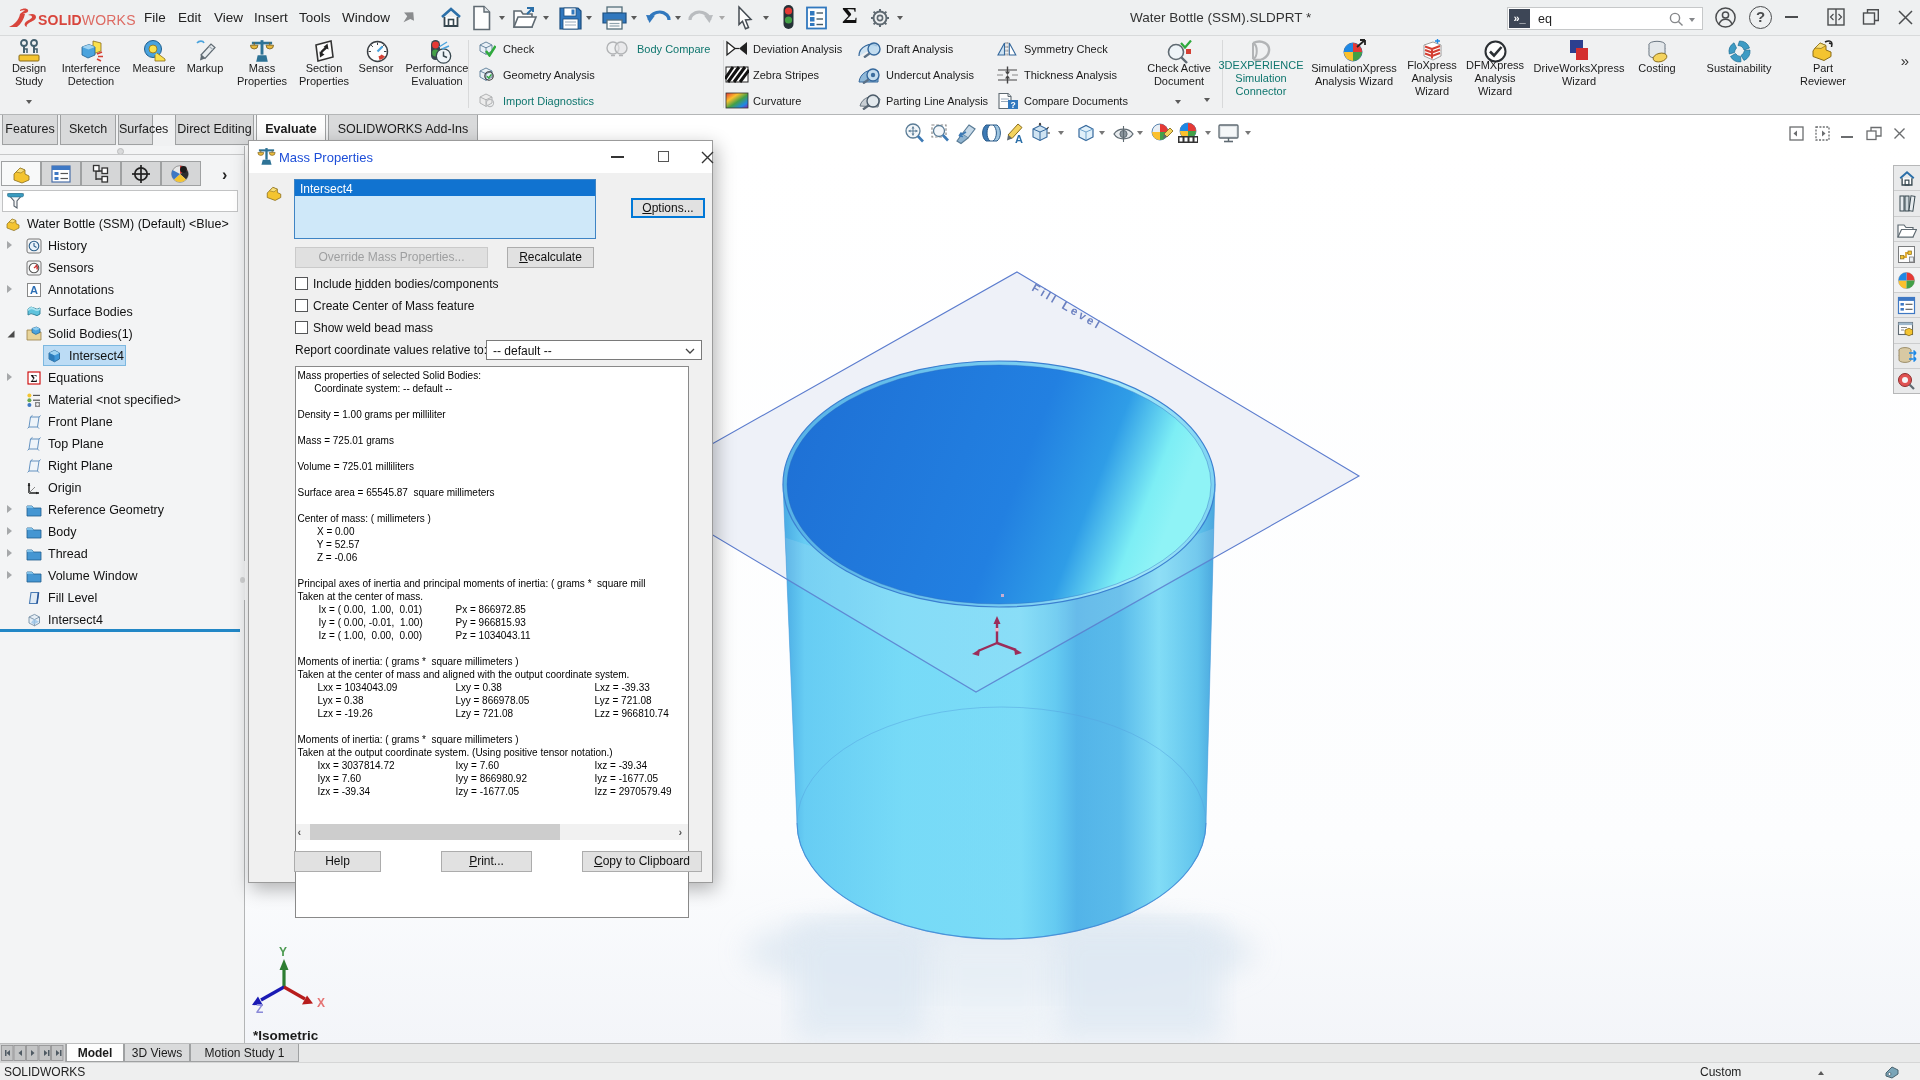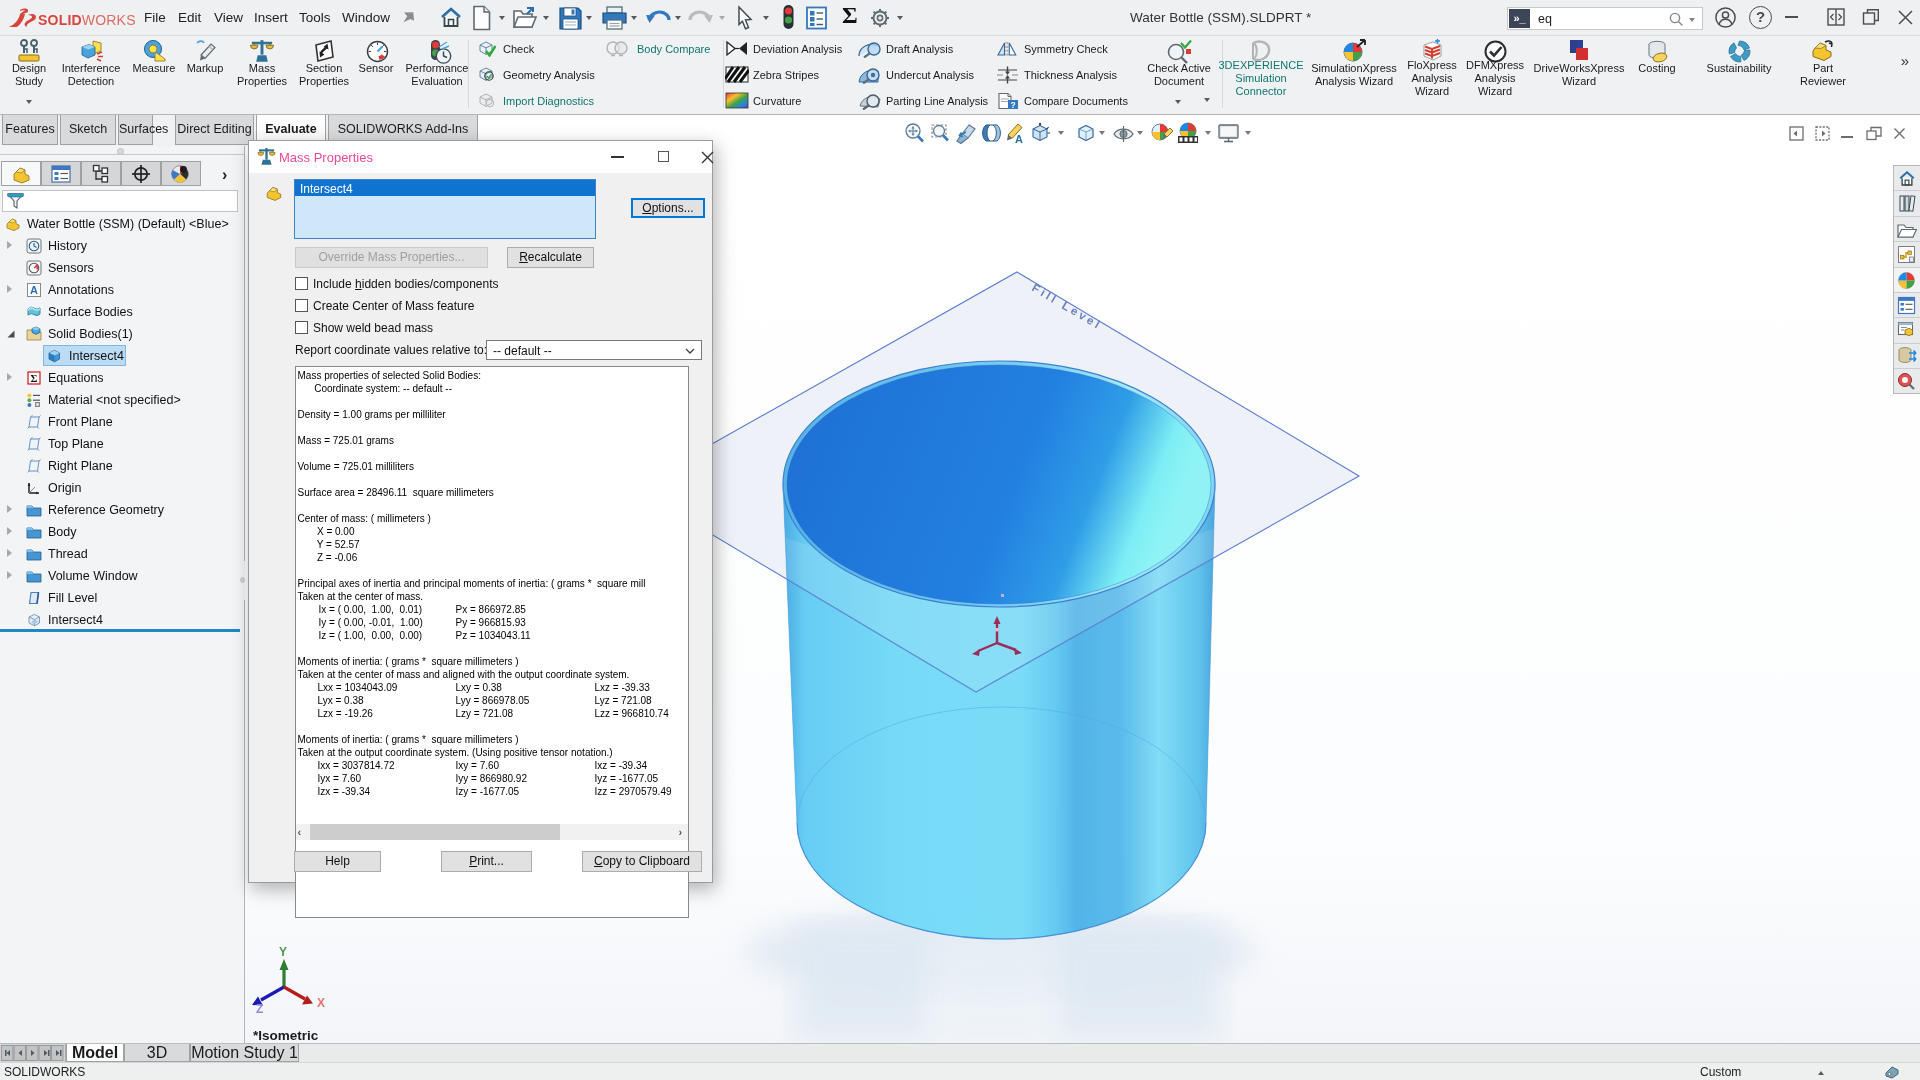--- a/index.html
+++ b/index.html
@@ -23,30 +23,30 @@
 #vpwhite { position:absolute; left:478px; top:115px; width:1442px; height:31px; background:#ffffff; }
 
 #leftpanel { position:absolute; z-index:2; left:0; top:146px; width:245px; height:897px; background:#f3f4f5; border-right:1px solid #b3b5b6; }
 .ptab { position:absolute; top:15px; width:40px; height:25px; background:#d5d6d7; border:1px solid #9fa1a2; }
 .ptab.active { background:#f8f9f9; }
 .trow { position:absolute; left:0; width:245px; height:22px; font-size:12.5px; color:#111; line-height:22px; white-space:nowrap; }
 .tarrow { position:absolute; left:7px; top:6px; width:0; height:0; border-top:4.5px solid transparent; border-bottom:4.5px solid transparent; border-left:5.5px solid #a6a8aa; }
 .ticon { position:absolute; top:3px; width:16px; height:16px; }
 
 #dlg { position:absolute; left:248px; top:140px; width:465px; height:743px; background:#f0f0f0; border:1px solid #9b9b9b; box-shadow:3px 6px 18px rgba(0,0,0,0.30); z-index:50; }
-#dlgtitle { position:absolute; left:0; top:0; width:463px; height:32px; background:#ffffff; font-size:13px; color:#ec4899; }
+#dlgtitle { position:absolute; left:0; top:0; width:463px; height:32px; background:#ffffff; font-size:13px; color:#1d4ed8; }
 .dbtn { position:absolute; height:21px; background:#e1e1e1; border:1px solid #acacac; font-size:12px; color:#111; text-align:center; }
 .dchk { position:absolute; left:46px; width:13px; height:13px; background:#fff; border:1px solid #555658; }
 .dlbl { position:absolute; font-size:12px; color:#111; white-space:nowrap; }
 #dtext { position:absolute; left:45.5px; top:225px; width:394px; height:552px; background:#fff; border:1px solid #898989; overflow:hidden; font-size:10px; line-height:13px; color:#000; padding:1.5px 0 0 2px; }
 #dtext div { white-space:pre; height:13px; }
 .cw { display:inline-block; }
 
 #bottomtabs { position:absolute; left:0; top:1043px; width:1920px; height:19px; background:#e9eaea; border-top:1px solid #bcbdbe; }
-.btab { position:absolute; top:0px; height:18px; font-size:16px; color:#1b1b1b; text-align:center; line-height:18px; background:#d9dadb; border:1px solid #9fa1a2; border-top:none; }
+.btab { position:absolute; top:0px; height:18px; font-size:12px; color:#1b1b1b; text-align:center; line-height:18px; background:#d9dadb; border:1px solid #9fa1a2; border-top:none; }
 #statusbar { position:absolute; left:0; top:1062px; width:1920px; height:18px; background:#eeefef; border-top:1px solid #d5d6d6; font-size:12px; color:#222; }
 
 #rightstrip { position:absolute; z-index:6; right:0; top:165px; width:27px; height:229px; background:#e9eaeb; border:1px solid #b6b7b8; border-right:none; }
 .rsbtn { position:relative; width:26px; height:25.4px; border-bottom:1px solid #cccdce; }
 </style>
 </head>
 <body>
 
 <div id="titlebar">
   <svg class="abs" style="left:6px;top:6px" width="200" height="26" viewBox="0 0 200 26">
@@ -908,21 +908,21 @@
   <div id="dtext">
       <div>Mass properties of selected Solid Bodies:</div>
 <div>      Coordinate system: -- default --</div>
 <div> </div>
 <div>Density = 1.00 grams per milliliter</div>
 <div> </div>
 <div>Mass = 725.01 grams</div>
 <div> </div>
 <div>Volume = 725.01 milliliters</div>
 <div> </div>
-<div>Surface area = 28496.11  square millimeters</div>
+<div>Surface area = 65545.87  square millimeters</div>
 <div> </div>
 <div>Center of mass: ( millimeters )</div>
 <div>       X = 0.00</div>
 <div>       Y = 52.57</div>
 <div>       Z = -0.06</div>
 <div> </div>
 <div>Principal axes of inertia and principal moments of inertia: ( grams *  square mill</div>
 <div>Taken at the center of mass.</div>
 <div style="padding-left:21px"><span class="cw" style="width:137px">Ix = ( 0.00,  1.00,  0.01)</span><span>Px = 866972.85</span></div>
 <div style="padding-left:21px"><span class="cw" style="width:137px">Iy = ( 0.00, -0.01,  1.00)</span><span>Py = 966815.93</span></div>

